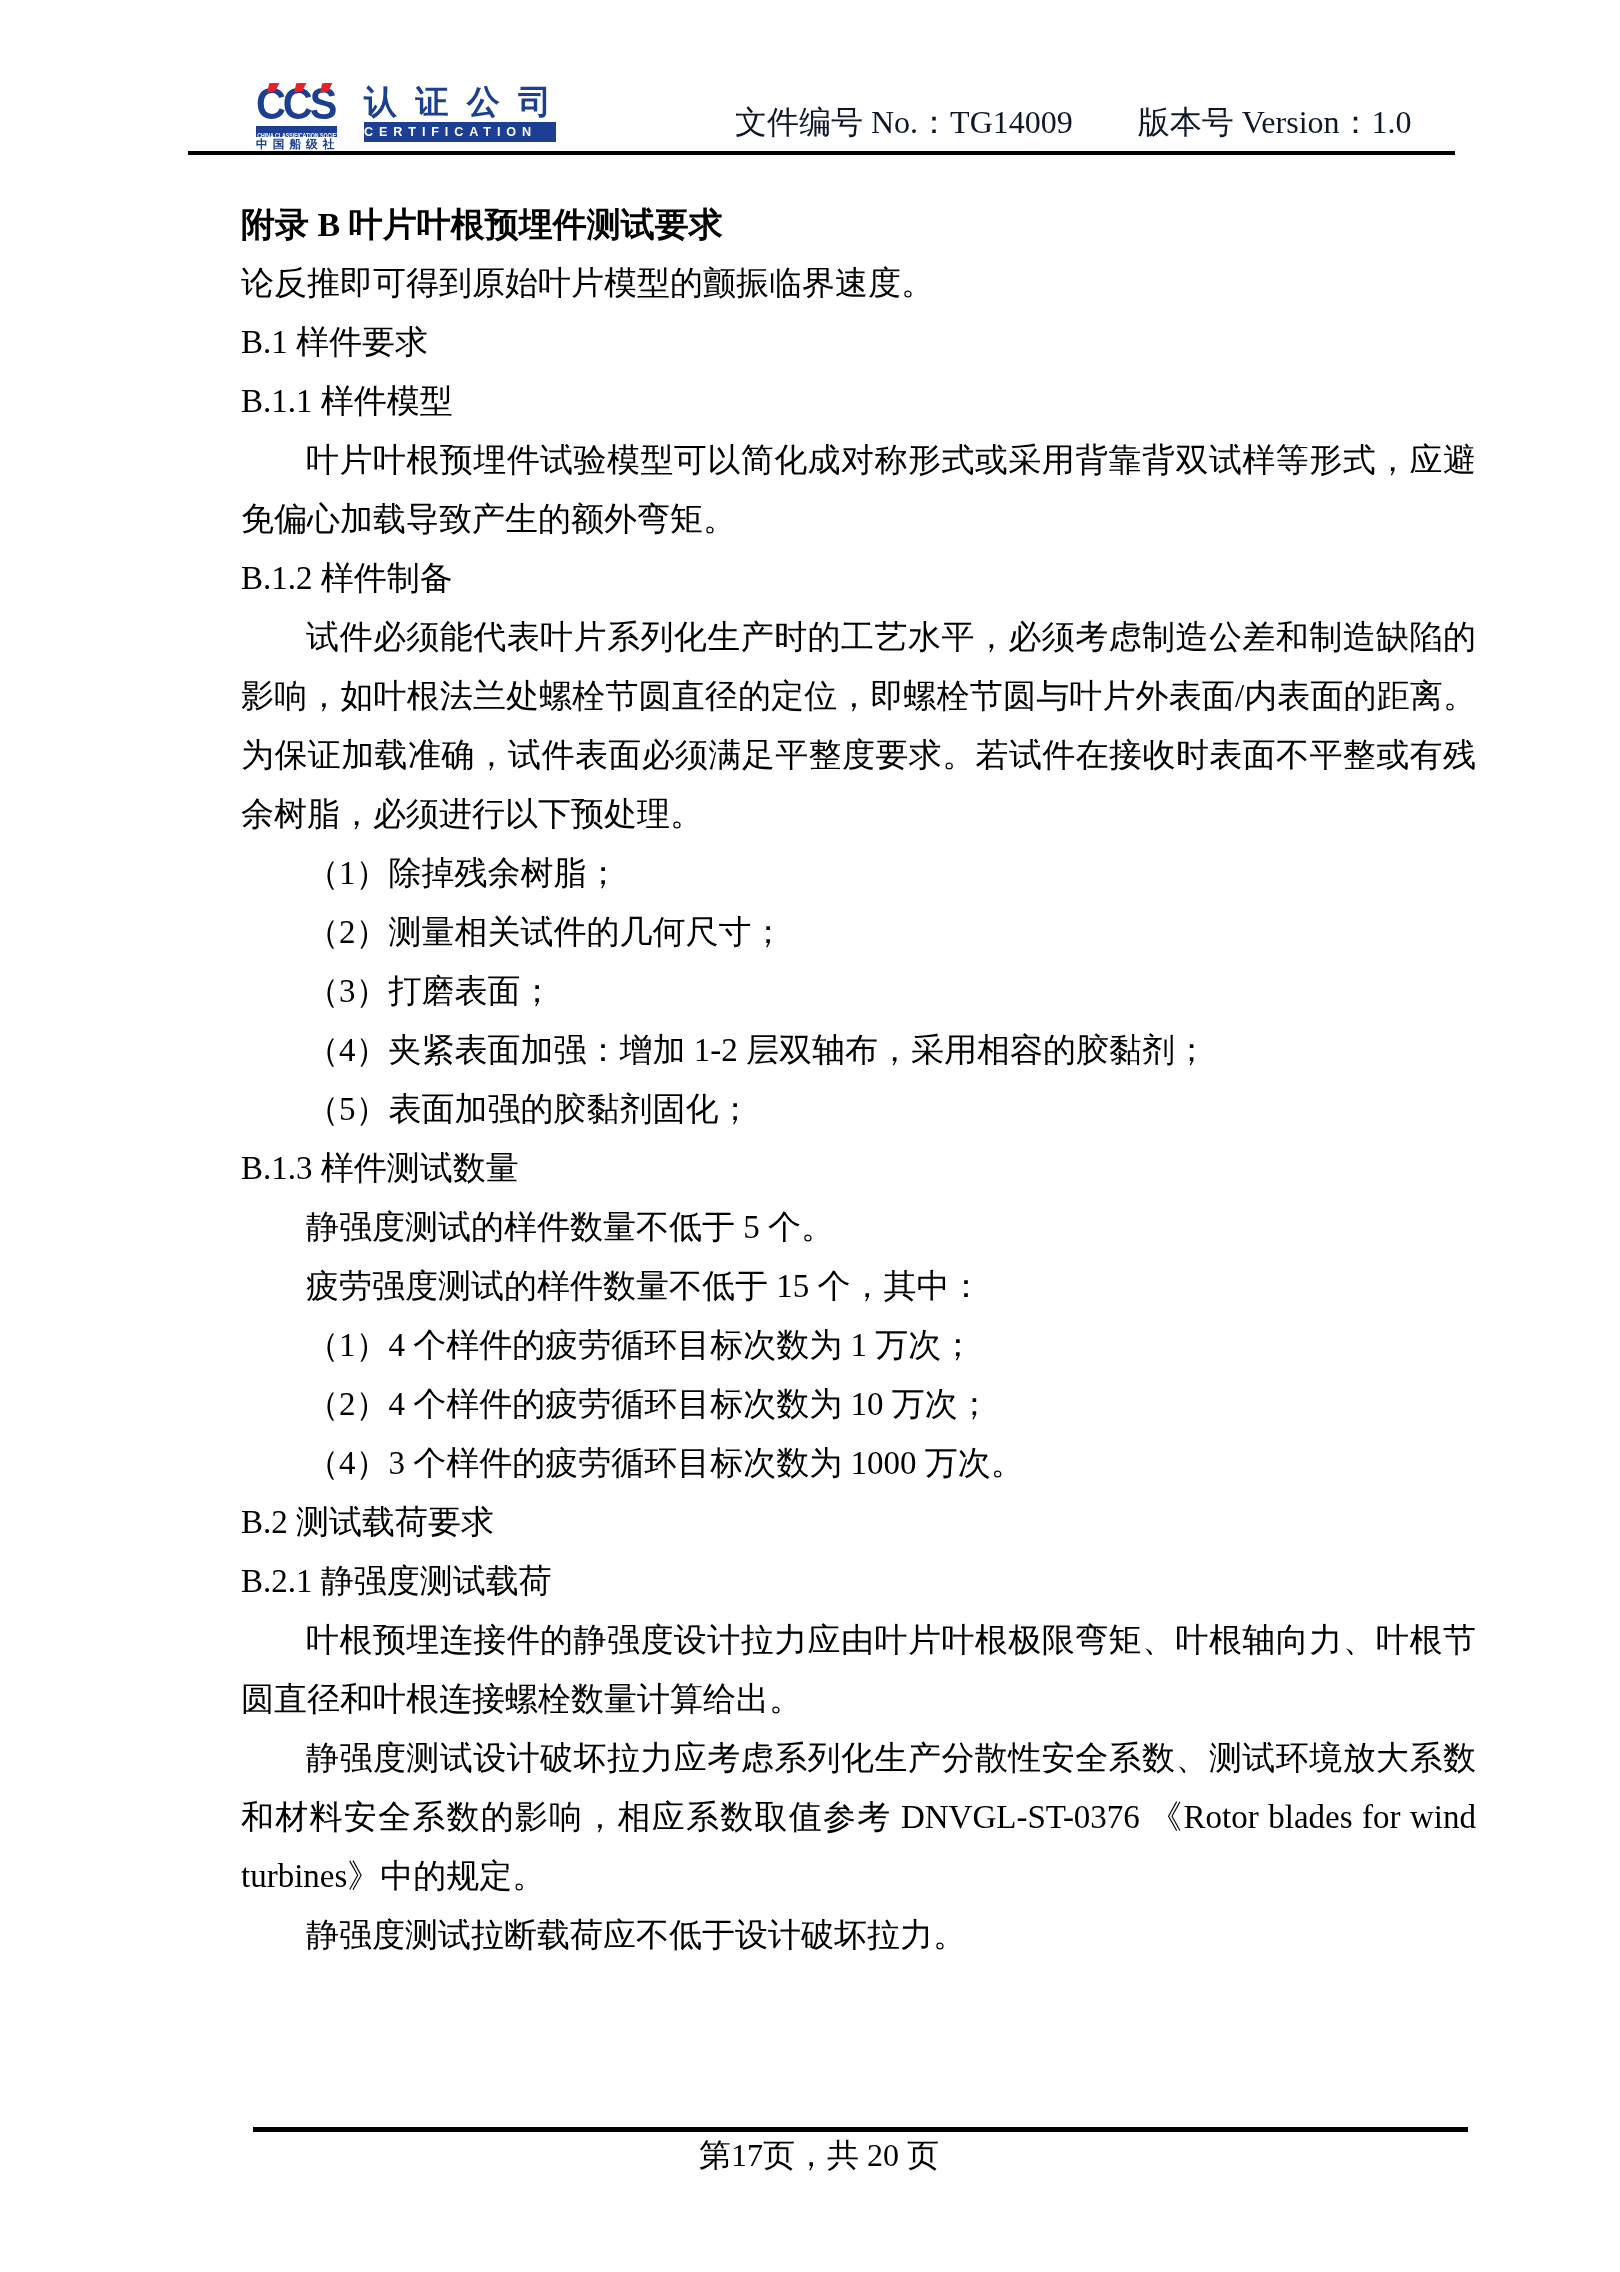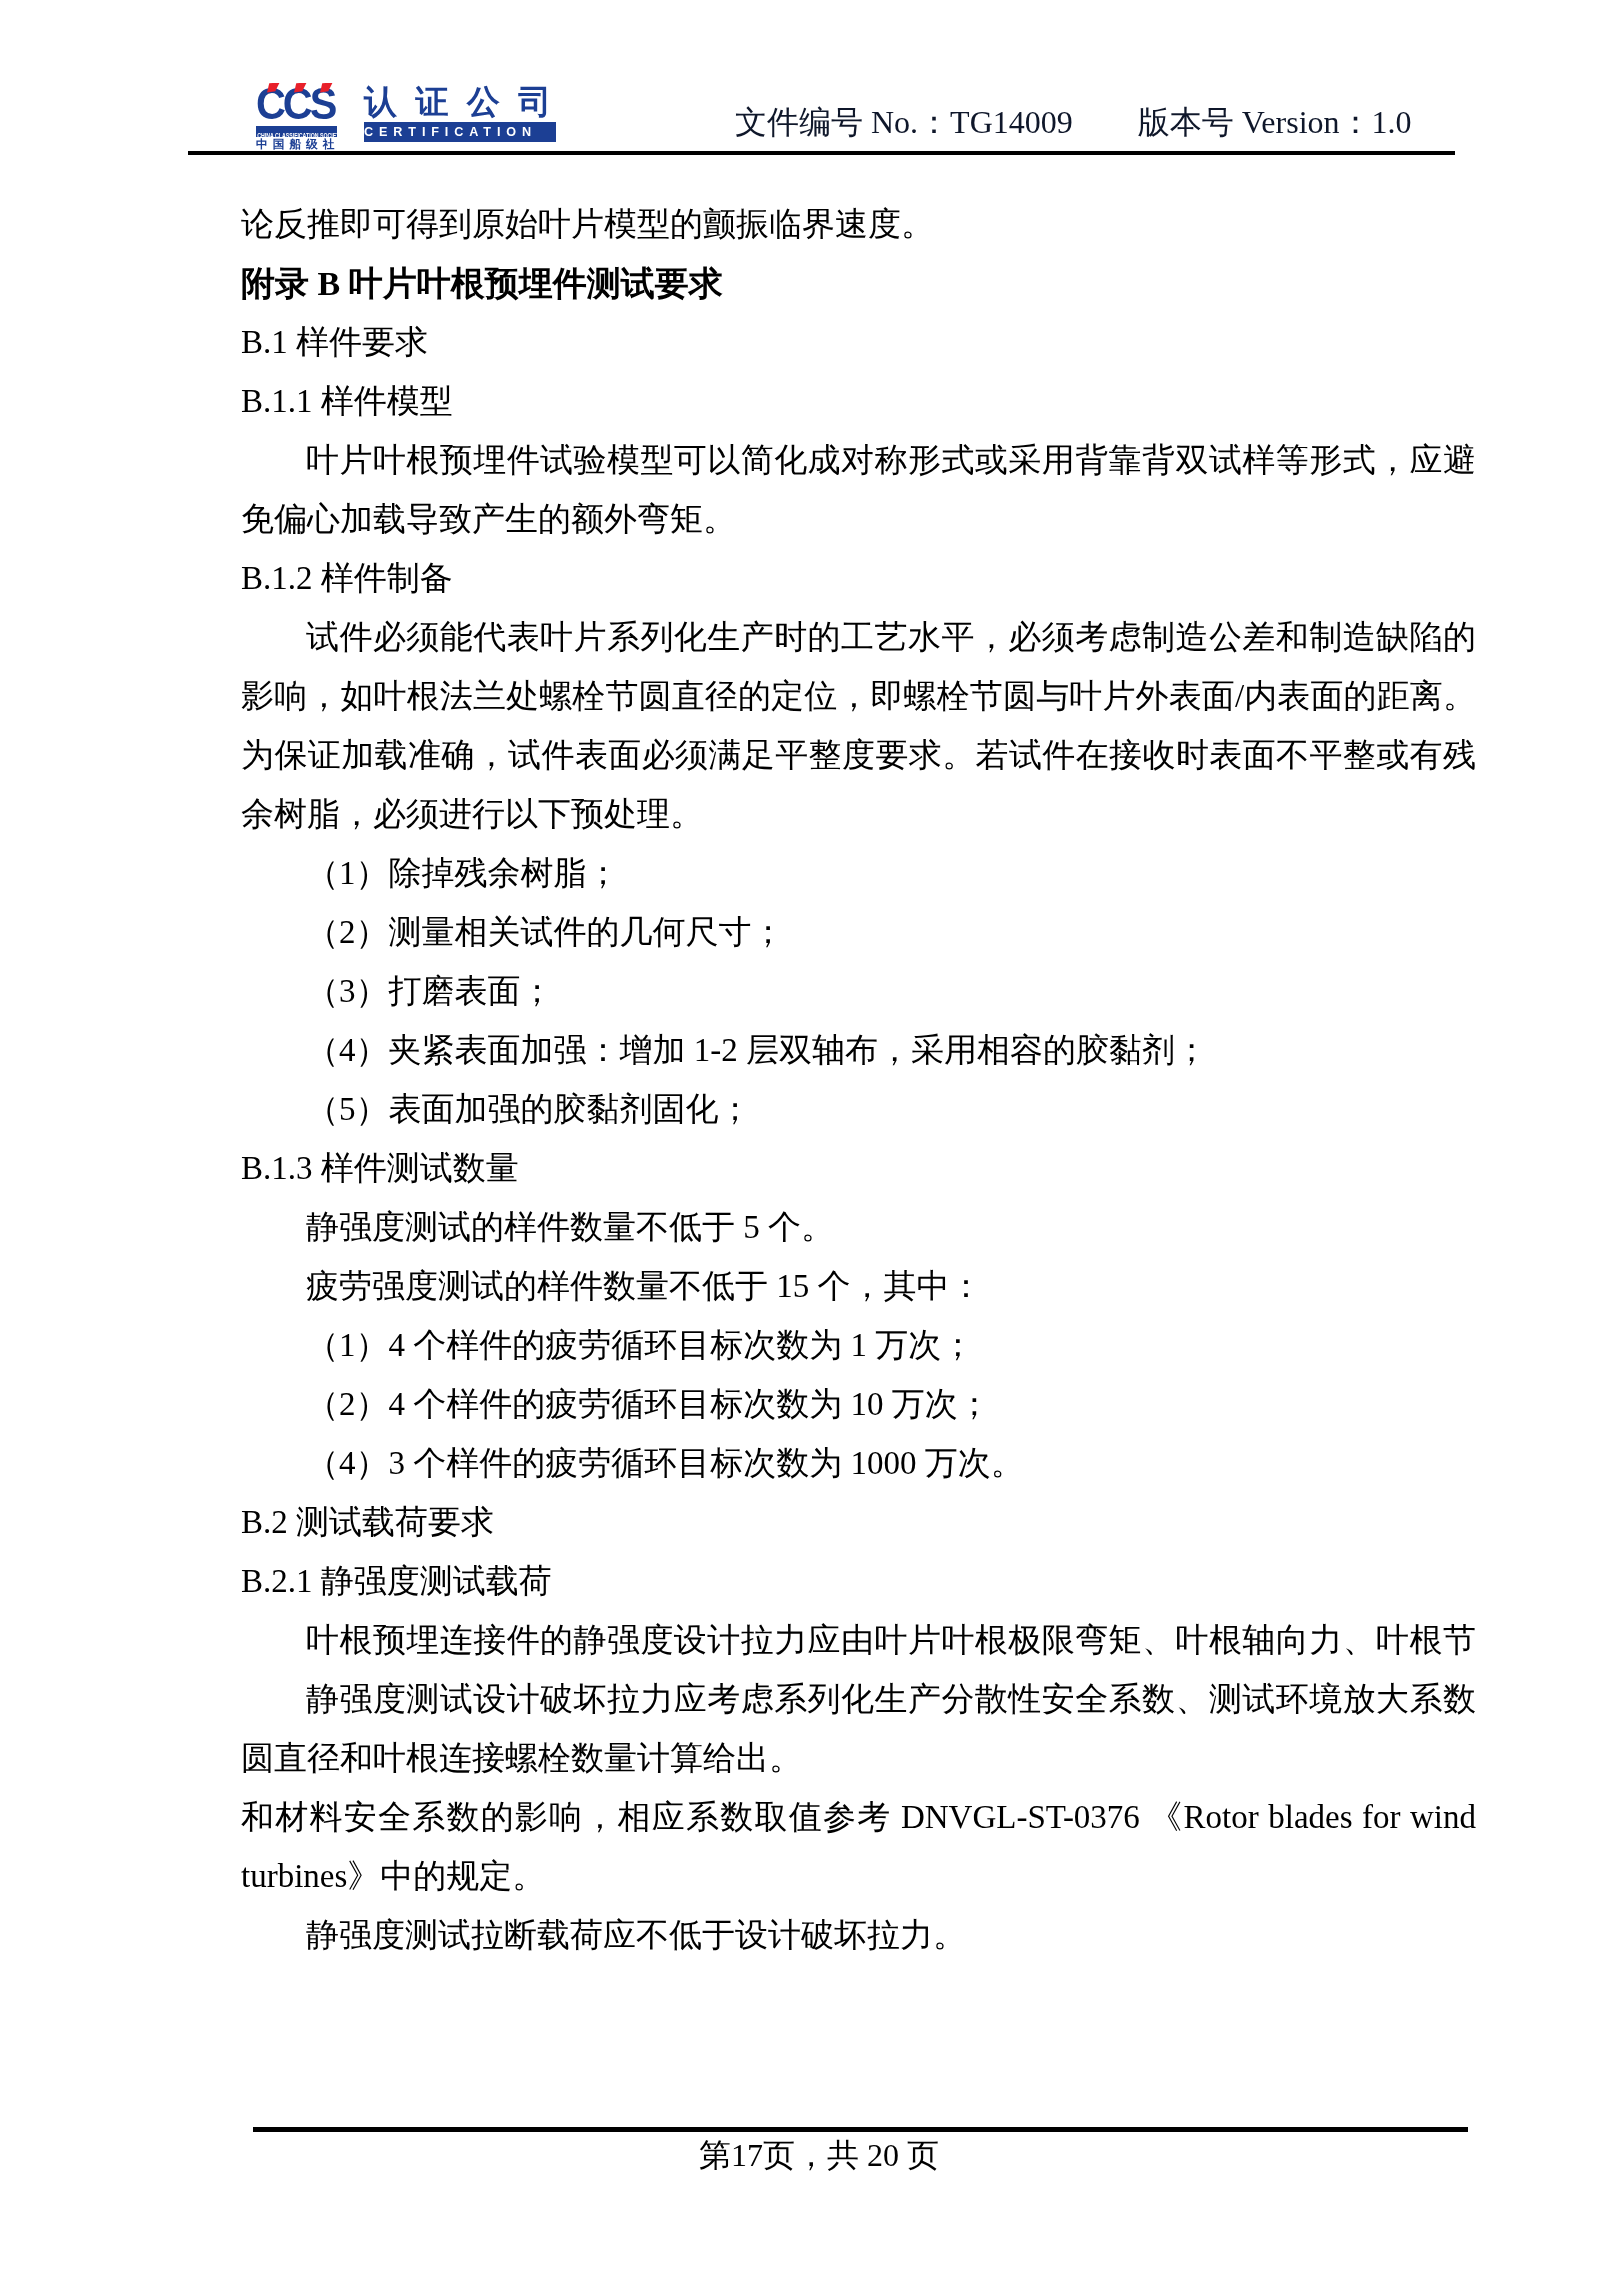--- a/index.html
+++ b/index.html
@@ -89,22 +89,22 @@
     </div>
   </div>
 
   <div class="doc-line">
     <span>文件编号 No.：</span><span>TG14009</span><span class="gap"></span><span>版本号 Version：</span><span>1.0</span>
   </div>
 
   <div class="header-rule"></div>
 
   <div class="content">
+      <div class="ln h1">附录 B 叶片叶根预埋件测试要求</div>
       <div class="ln body">论反推即可得到原始叶片模型的颤振临界速度。</div>
-      <div class="ln h1">附录 B 叶片叶根预埋件测试要求</div>
       <div class="ln h2">B.1 样件要求</div>
       <div class="ln h2">B.1.1 样件模型</div>
       <div class="ln indent fill">叶片叶根预埋件试验模型可以简化成对称形式或采用背靠背双试样等形式，应避</div>
       <div class="ln body">免偏心加载导致产生的额外弯矩。</div>
       <div class="ln h2">B.1.2 样件制备</div>
       <div class="ln indent fill">试件必须能代表叶片系列化生产时的工艺水平，必须考虑制造公差和制造缺陷的</div>
       <div class="ln body fill">影响，如叶根法兰处螺栓节圆直径的定位，即螺栓节圆与叶片外表面/内表面的距离。</div>
       <div class="ln body fill">为保证加载准确，试件表面必须满足平整度要求。若试件在接收时表面不平整或有残</div>
       <div class="ln body">余树脂，必须进行以下预处理。</div>
       <div class="ln list">（1）除掉残余树脂；</div>
@@ -114,22 +114,22 @@
       <div class="ln list">（5）表面加强的胶黏剂固化；</div>
       <div class="ln h2">B.1.3 样件测试数量</div>
       <div class="ln indent">静强度测试的样件数量不低于 5 个。</div>
       <div class="ln indent">疲劳强度测试的样件数量不低于 15 个，其中：</div>
       <div class="ln list">（1）4 个样件的疲劳循环目标次数为 1 万次；</div>
       <div class="ln list">（2）4 个样件的疲劳循环目标次数为 10 万次；</div>
       <div class="ln list">（4）3 个样件的疲劳循环目标次数为 1000 万次。</div>
       <div class="ln h2">B.2 测试载荷要求</div>
       <div class="ln h2">B.2.1 静强度测试载荷</div>
       <div class="ln indent fill">叶根预埋连接件的静强度设计拉力应由叶片叶根极限弯矩、叶根轴向力、叶根节</div>
+      <div class="ln body">圆直径和叶根连接螺栓数量计算给出。</div>
       <div class="ln indent fill">静强度测试设计破坏拉力应考虑系列化生产分散性安全系数、测试环境放大系数</div>
-      <div class="ln body">圆直径和叶根连接螺栓数量计算给出。</div>
       <div class="ln body fill">和材料安全系数的影响，相应系数取值参考 DNVGL-ST-0376 《Rotor blades for wind</div>
       <div class="ln body">turbines》中的规定。</div>
       <div class="ln indent">静强度测试拉断载荷应不低于设计破坏拉力。</div>
     </div>
 
   <div class="footer-rule"></div>
   <div class="footer-text">第17页，共 20 页</div>
 
 </div>
 

